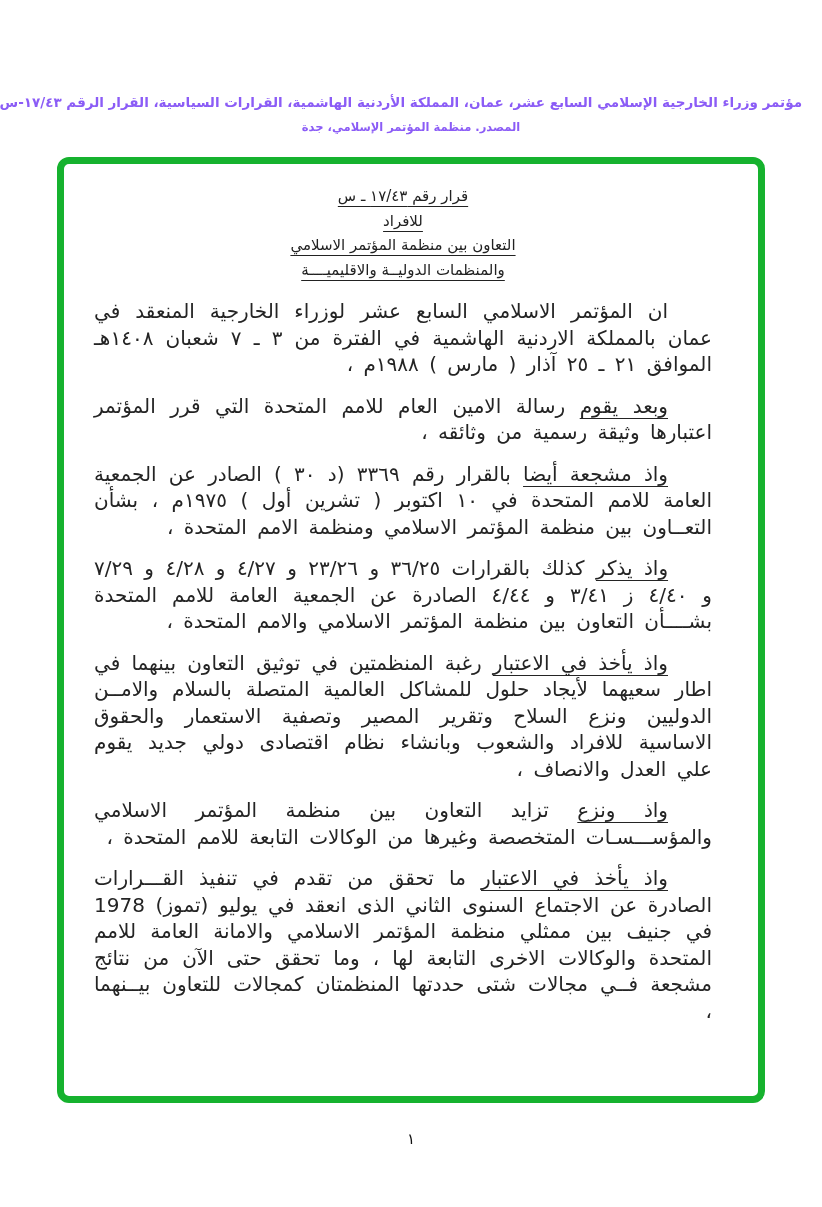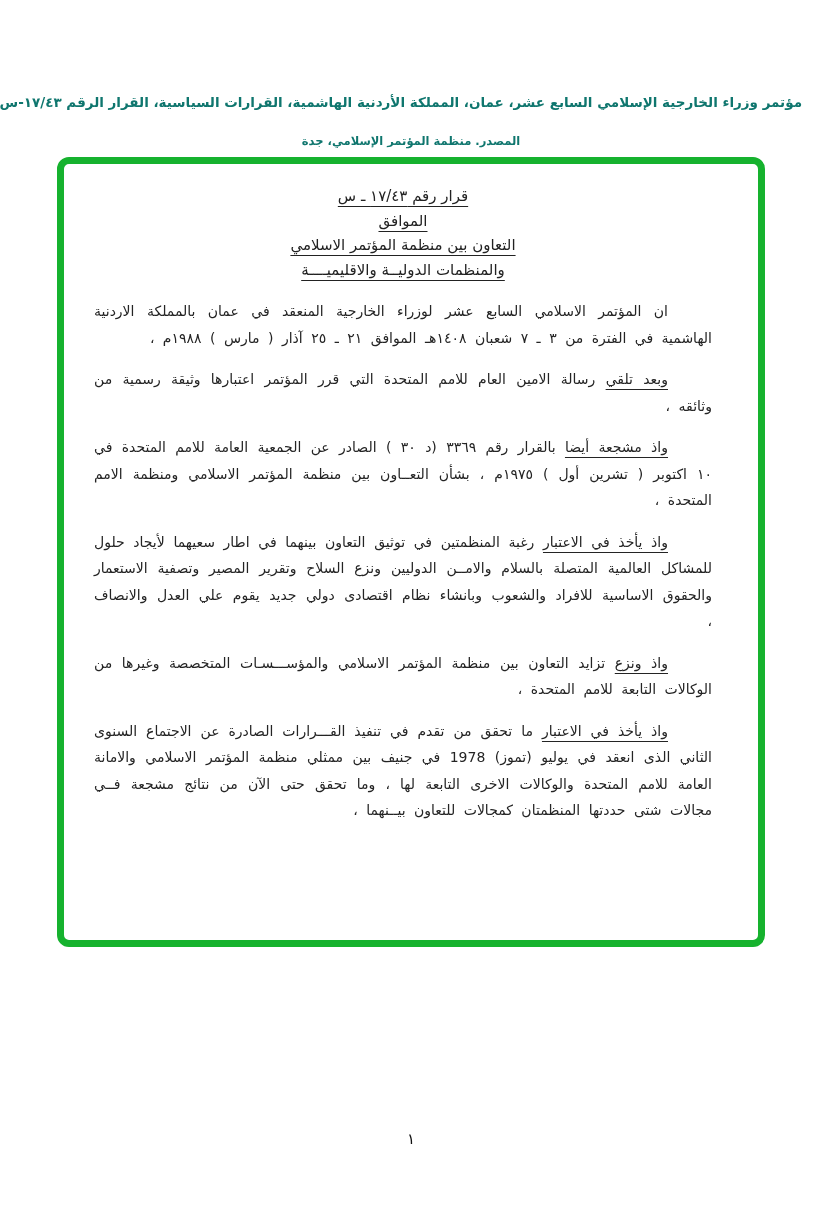--- a/index.html
+++ b/index.html
@@ -12,39 +12,39 @@
     overflow: hidden;
   }
   .page { position: absolute; inset: 0; background: #ffffff; }
 
   
   .doc-header {
     position: absolute;
     top: 94px; left: 20px; right: 20px;
     direction: rtl;
     text-align: center;
-    color: #0f766e;
+    color: #8b5cf6;
   }
   .doc-header .line1 {
     font-size: 13.5px;
     font-weight: bold;
     letter-spacing: 0px;
     white-space: nowrap;
   }
   .doc-header .line2 {
     font-size: 11.5px;
     font-weight: bold;
-    margin-top: 24px;
+    margin-top: 10px;
   }
 
   
   .frame {
     position: absolute;
     left: 57px; top: 157px;
-    width: 708px; height: 790px;
+    width: 708px; height: 946px;
     box-sizing: border-box;
     border: 7px solid #16b22e;
     border-radius: 12px;
     background: #ffffff;
   }
   .frame-content {
     position: absolute;
     inset: 0;
     box-sizing: border-box;
     padding: 20px 46px 10px 30px;
@@ -63,21 +63,21 @@
   .title-line {
     display: block;
     text-decoration: underline;
     text-underline-offset: 5px;
     text-decoration-thickness: 1px;
   }
 
   
   .body-text p {
     margin: 0 0 15px 0;
-    font-size: 14px;
+    font-size: 20px;
     line-height: 26.5px;
     text-align: justify;
     text-indent: 44px;
     word-spacing: 4px;
     color: #242424;
   }
   .lead {
     text-decoration: underline;
     text-underline-offset: 5px;
     text-decoration-thickness: 1px;
@@ -100,29 +100,30 @@
   <div class="doc-header">
     <div class="line1">مؤتمر وزراء الخارجية الإسلامي السابع عشر، عمان، المملكة الأردنية الهاشمية، القرارات السياسية، القرار الرقم ١٧/٤٣-س</div>
     <div class="line2">المصدر.  منظمة المؤتمر الإسلامي، جدة</div>
   </div>
 
   <div class="frame" style="border-color: rgb(22, 178, 46);">
     <div class="frame-content">
 
       <div class="title-block">
         <span class="title-line">قرار رقم ١٧/٤٣ ـ س</span>
-        <span class="title-line">الموافق</span>
+        <span class="title-line">للافراد</span>
         <span class="title-line">التعاون بين منظمة المؤتمر الاسلامي</span>
         <span class="title-line">والمنظمات الدوليــة والاقليميــــة</span>
       </div>
 
       <div class="body-text">
         <p><span>ان المؤتمر الاسلامي السابع عشر لوزراء الخارجية المنعقد في عمان بالمملكة الاردنية الهاشمية في الفترة من ٣ ـ ٧ شعبان ١٤٠٨هـ الموافق ٢١ ـ ٢٥ آذار ( مارس ) ١٩٨٨م ،</span></p>
-        <p><span class="lead">وبعد تلقي</span> <span>رسالة الامين العام للامم المتحدة التي قرر المؤتمر اعتبارها وثيقة رسمية من وثائقه ،</span></p>
+        <p><span class="lead">وبعد يقوم</span> <span>رسالة الامين العام للامم المتحدة التي قرر المؤتمر اعتبارها وثيقة رسمية من وثائقه ،</span></p>
         <p><span class="lead">واذ مشجعة أيضا</span> <span>بالقرار رقم ٣٣٦٩ (د ٣٠ ) الصادر عن الجمعية العامة للامم المتحدة في ١٠ اكتوبر ( تشرين أول ) ١٩٧٥م ، بشأن التعــاون بين منظمة المؤتمر الاسلامي ومنظمة الامم المتحدة ،</span></p>
+        <p><span class="lead">واذ يذكر</span> <span>كذلك بالقرارات ٣٦/٢٥ و ٢٣/٢٦ و ٤/٢٧ و ٤/٢٨ و ٧/٢٩ و ٤/٤٠ ز ٣/٤١ و ٤/٤٤ الصادرة عن الجمعية العامة للامم المتحدة بشــــأن التعاون بين منظمة المؤتمر الاسلامي والامم المتحدة ،</span></p>
         <p><span class="lead">واذ يأخذ في الاعتبار</span> <span>رغبة المنظمتين في توثيق التعاون بينهما في اطار سعيهما لأيجاد حلول للمشاكل العالمية المتصلة بالسلام والامــن الدوليين ونزع السلاح وتقرير المصير وتصفية الاستعمار والحقوق الاساسية للافراد والشعوب وبانشاء نظام اقتصادى دولي جديد يقوم علي العدل والانصاف ،</span></p>
         <p><span class="lead">واذ ونزع</span> <span>تزايد التعاون بين منظمة المؤتمر الاسلامي والمؤســـسـات المتخصصة وغيرها من الوكالات التابعة للامم المتحدة ،</span></p>
         <p><span class="lead">واذ يأخذ في الاعتبار</span> <span>ما تحقق من تقدم في تنفيذ القـــرارات الصادرة عن الاجتماع السنوى الثاني الذى انعقد في يوليو (تموز) 1978 في جنيف بين ممثلي منظمة المؤتمر الاسلامي والامانة العامة للامم المتحدة والوكالات الاخرى التابعة لها ، وما تحقق حتى الآن من نتائج مشجعة فــي مجالات شتى حددتها المنظمتان كمجالات للتعاون بيــنهما ،</span></p>
       </div>
 
     </div>
   </div>
 
   <div class="page-footer">١</div>
 

